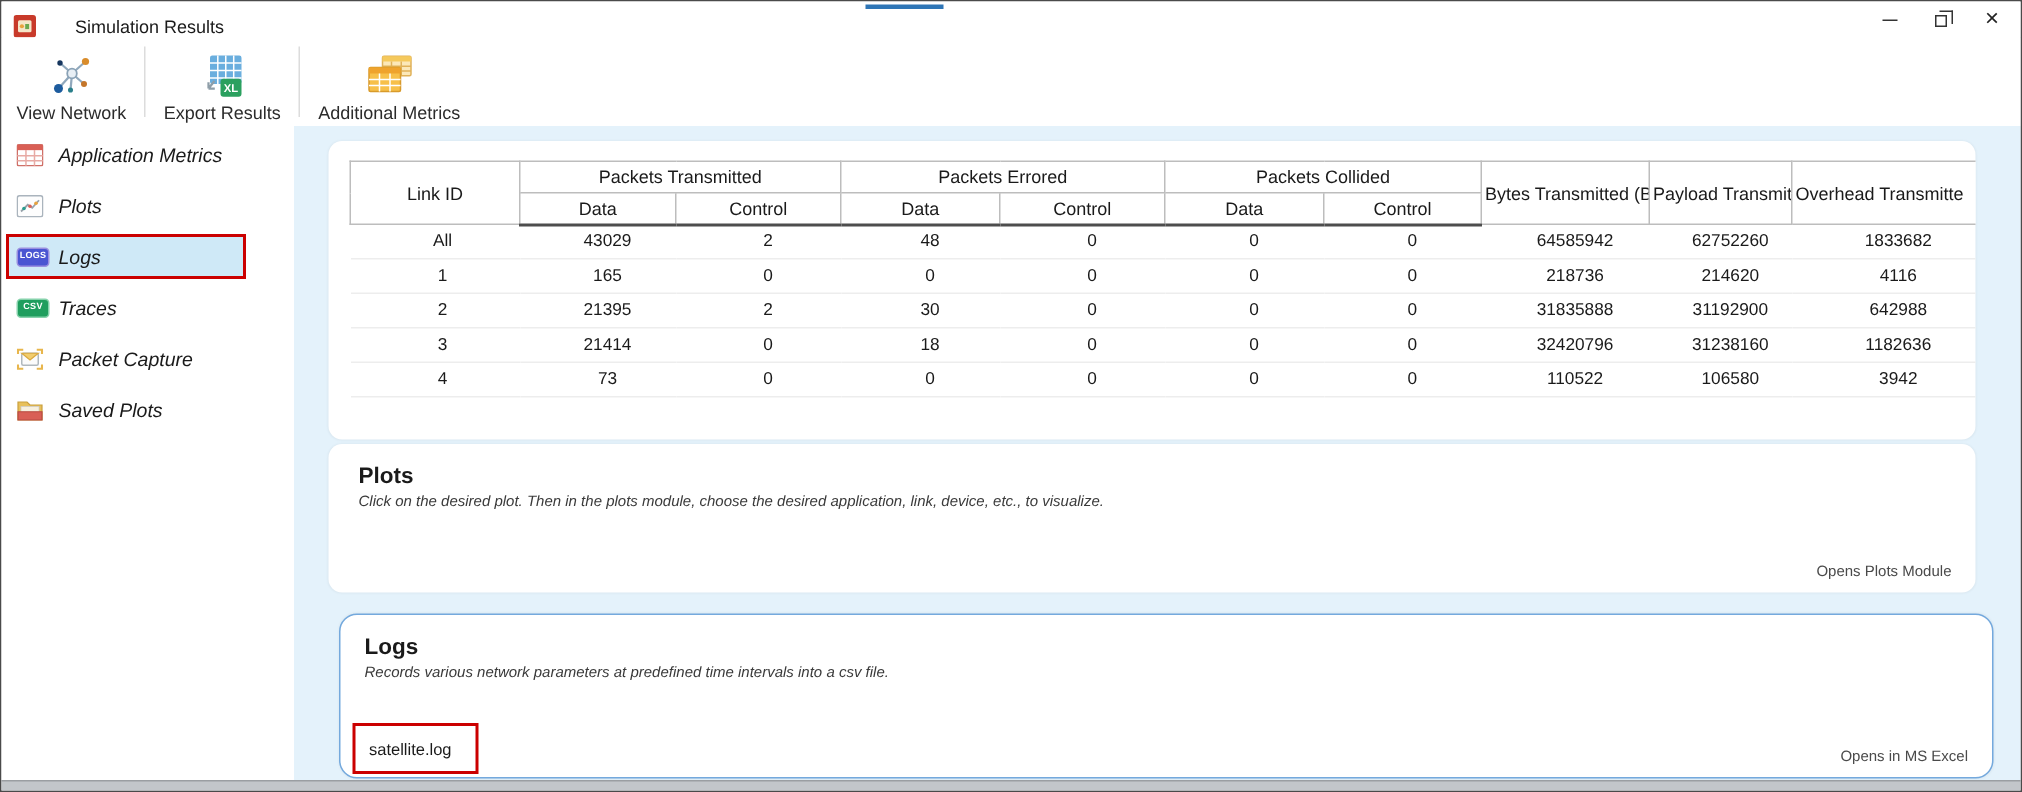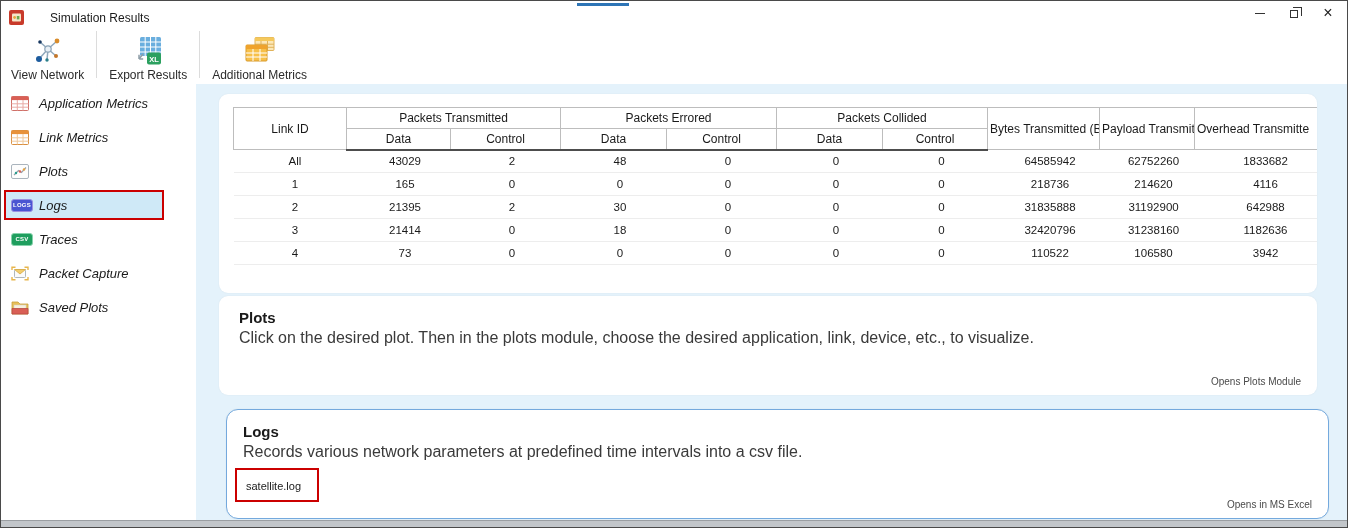--- a/index.html
+++ b/index.html
@@ -50,23 +50,23 @@
   table { border-collapse:collapse; table-layout:fixed; width:1090px; }
   th { font-weight:normal; font-size:12px; color:#1a1a1a; border:1px solid #bdbdbd; height:21px; text-align:center; background:#fff; white-space:nowrap; overflow:hidden; }
   th.tail { text-align:left; padding-left:2px;margin-left:28px; }
   thead tr.subrow th, th[rowspan] { border-bottom:2px solid #4d4d4d; }
   thead tr.grouprow th { border-bottom:1px solid #bdbdbd; }
   tbody td { font-size:11.5px; color:#1a1a1a; height:23px; border-bottom:1px solid #ededed; padding-left:13px; text-align:center; white-space:nowrap; }
   tbody td:first-child { padding-left:10px; }
 
   
   .sec-title { font-size:15px; font-weight:bold; color:#1a1a1a; }
-  .sec-desc { font-size:16px; color:#3a3a3a; margin-top:3px; }
+  .sec-desc { font-size:10px; color:#3a3a3a; margin-top:3px;font-style:italic; }
   .sec-footer { position:absolute; right:16px; bottom:8px; font-size:10px; color:#4a4a4a; }
-  .file-box { position:absolute; left:8px; top:58px; border:2px solid #cb0000; padding:6px 16px 6px 9px; }
+  .file-box { position:absolute; left:8px; top:72px; border:2px solid #cb0000; padding:6px 16px 6px 9px; }
   .file-link { font-size:11px; color:#1a1a1a; cursor:default; }
 </style>
 </head>
 <body>
 
 <div class="window">
 
   <div class="titlebar">
     <svg class="app-icon" viewBox="0 0 15 15">
       <rect width="15" height="15" rx="2" fill="#c83a2a"></rect>
@@ -162,33 +162,20 @@
           <svg width="18" height="15" viewBox="0 0 18 15">
             <rect x="0.5" y="0.5" width="17" height="14" rx="1" fill="#fff" stroke="#cf7068"></rect>
             <rect x="0.5" y="0.5" width="17" height="3.6" fill="#d95f55"></rect>
             <line x1="6.3" y1="4" x2="6.3" y2="14.5" stroke="#e8aaa4"></line>
               <line x1="12" y1="4" x2="12" y2="14.5" stroke="#e8aaa4"></line>
             <line x1="0.5" y1="7.8" x2="17.5" y2="7.8" stroke="#e8aaa4"></line>
               <line x1="0.5" y1="11.2" x2="17.5" y2="11.2" stroke="#e8aaa4"></line>
           </svg>
         </span>
         <span class="slabel">Application Metrics</span>
-      </div>
-      <div class="side-item">
-        <span class="sicon">
-          <svg width="18" height="15" viewBox="0 0 18 15">
-            <rect x="0.5" y="0.5" width="17" height="14" rx="1" fill="#fff" stroke="#d98e3f"></rect>
-            <rect x="0.5" y="0.5" width="17" height="3.6" fill="#e8923a"></rect>
-            <line x1="6.3" y1="4" x2="6.3" y2="14.5" stroke="#f0c89a"></line>
-              <line x1="12" y1="4" x2="12" y2="14.5" stroke="#f0c89a"></line>
-            <line x1="0.5" y1="7.8" x2="17.5" y2="7.8" stroke="#f0c89a"></line>
-              <line x1="0.5" y1="11.2" x2="17.5" y2="11.2" stroke="#f0c89a"></line>
-          </svg>
-        </span>
-        <span class="slabel">Link Metrics</span>
       </div>
       <div class="side-item">
         <span class="sicon">
           <svg width="18" height="15" viewBox="0 0 18 15">
             <rect x="0.5" y="0.5" width="17" height="14" rx="1.5" fill="#fdfdfd" stroke="#aab4bd"></rect>
             <path d="M3 11 L7.5 6.5 L10.5 8.5 L15 3.5" stroke="#98a2ab" stroke-width="1.2" fill="none"></path>
             <circle cx="5" cy="9" r="1.2" fill="#2a9d8f"></circle>
               <circle cx="9" cy="7.5" r="1.2" fill="#d95f55"></circle>
               <circle cx="13" cy="5.5" r="1.2" fill="#e8a33d"></circle>
           </svg>

